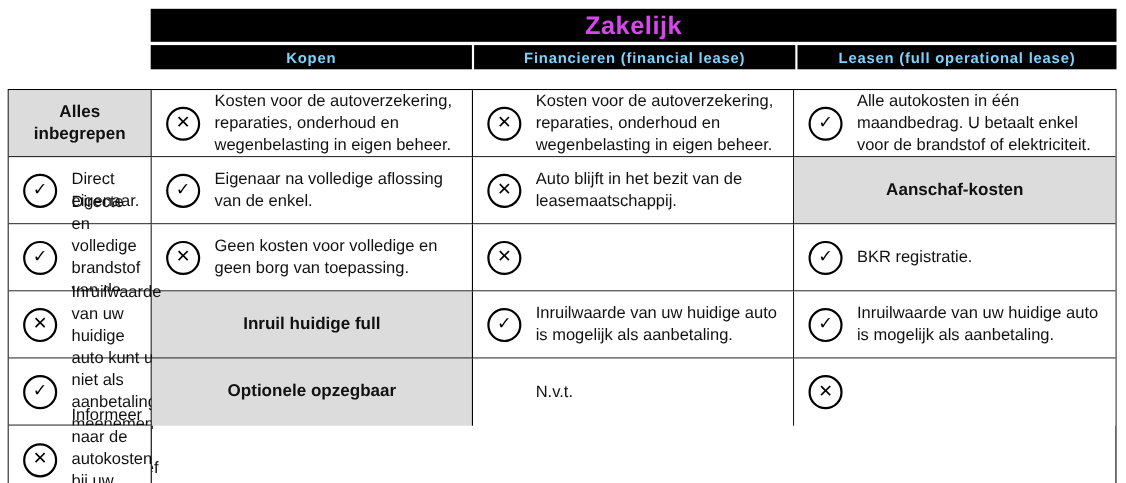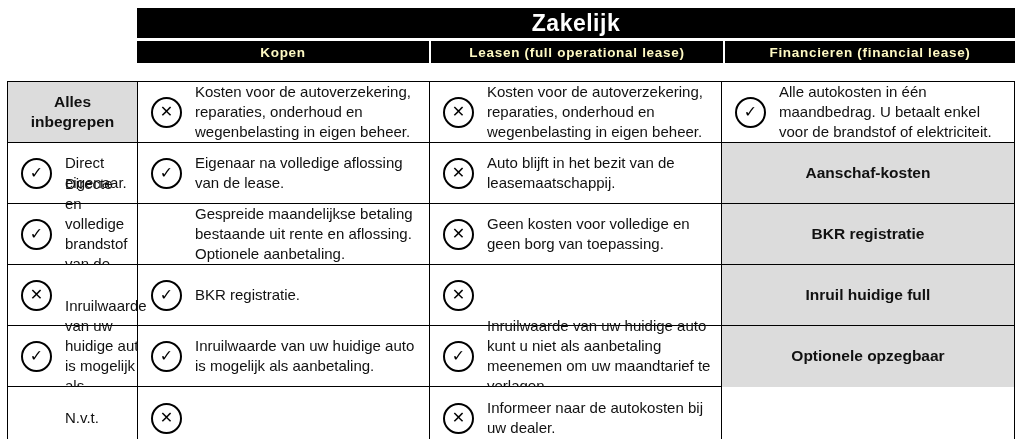--- a/index.html
+++ b/index.html
@@ -3,26 +3,26 @@
 <meta charset="utf-8">
 <style>
   html,body{margin:0;padding:0;}
   body{
     width:1024px;height:439px;background:#ffffff;position:relative;
     font-family:"Liberation Sans", sans-serif;color:#111;
   }
   .wrap{position:absolute;left:7px;top:8px;width:1008px;}
   .head{margin-left:130px;}
   .title-band{
-    background:#000;color:#ffffff;height:30px;display:flex;align-items:center;justify-content:center;
+    background:#000;color:#d946ef;height:30px;display:flex;align-items:center;justify-content:center;
     font-size:23px;font-weight:bold;letter-spacing:0.5px;margin-bottom:3px;
   }
   .col-heads{display:grid;grid-template-columns:292px 292px 1fr;column-gap:2px;}
   .col-head{
-    background:#000;color:#fef9c3;height:22px;display:flex;align-items:center;justify-content:center;
+    background:#000;color:#7dd3fc;height:22px;display:flex;align-items:center;justify-content:center;
     font-size:13.5px;font-weight:bold;letter-spacing:0.7px;white-space:nowrap;
   }
   .tbody{
     display:grid;grid-template-columns:130px 292px 292px 1fr;
     grid-template-rows:repeat(5,61px) 62px;
     border:1px solid #000;border-bottom-width:3px;margin-top:18px;
   }
   .tbody > div{border-right:1px solid #000;border-bottom:1px solid #000;box-sizing:border-box;}
   .tbody > div:nth-child(4n){border-right:none;}
   .tbody > div:nth-last-child(-n+4){border-bottom:none;}
@@ -41,22 +41,22 @@
 </style>
 </head>
 <body>
 
 <div class="wrap">
 
   <div class="head">
     <div class="title-band">Zakelijk</div>
     <div class="col-heads">
       <div class="col-head">Kopen</div>
+      <div class="col-head">Financieren (financial lease)</div>
       <div class="col-head">Leasen (full operational lease)</div>
-      <div class="col-head">Financieren (financial lease)</div>
     </div>
   </div>
 
   <div class="tbody">
 
     <div class="row-label">Alles inbegrepen</div>
     <div class="cell">
       <span class="circle">✕</span>
       <span class="txt">Kosten voor de autoverzekering, reparaties, onderhoud en wegenbelasting in eigen beheer.</span>
     </div>
@@ -68,42 +68,37 @@
       <span class="circle">✓</span>
       <span class="txt">Alle autokosten in één maandbedrag. U betaalt enkel voor de brandstof of elektriciteit.</span>
     </div>
 
     <div class="cell">
       <span class="circle">✓</span>
       <span class="txt">Direct eigenaar.</span>
     </div>
     <div class="cell">
       <span class="circle">✓</span>
-      <span class="txt">Eigenaar na volledige aflossing van de lease.</span>
+      <span class="txt">Eigenaar na volledige aflossing van de enkel.</span>
     </div>
     <div class="cell">
       <span class="circle">✕</span>
       <span class="txt">Auto blijft in het bezit van de leasemaatschappij.</span>
     </div>
 
     <div class="row-label">Aanschaf-kosten</div>
     <div class="cell">
       <span class="circle">✓</span>
       <span class="txt">Directe en volledige brandstof van de auto.</span>
     </div>
     <div class="cell">
-      <span class="circle ghost"></span>
-      <span class="txt">Gespreide maandelijkse betaling bestaande uit rente en aflossing. Optionele aanbetaling.</span>
-    </div>
-    <div class="cell">
       <span class="circle">✕</span>
       <span class="txt">Geen kosten voor volledige en geen borg van toepassing.</span>
     </div>
 
-    <div class="row-label">BKR registratie</div>
     <div class="cell">
       <span class="circle">✕</span>
       <span class="txt"></span>
     </div>
     <div class="cell">
       <span class="circle">✓</span>
       <span class="txt">BKR registratie.</span>
     </div>
     <div class="cell">
       <span class="circle">✕</span>

